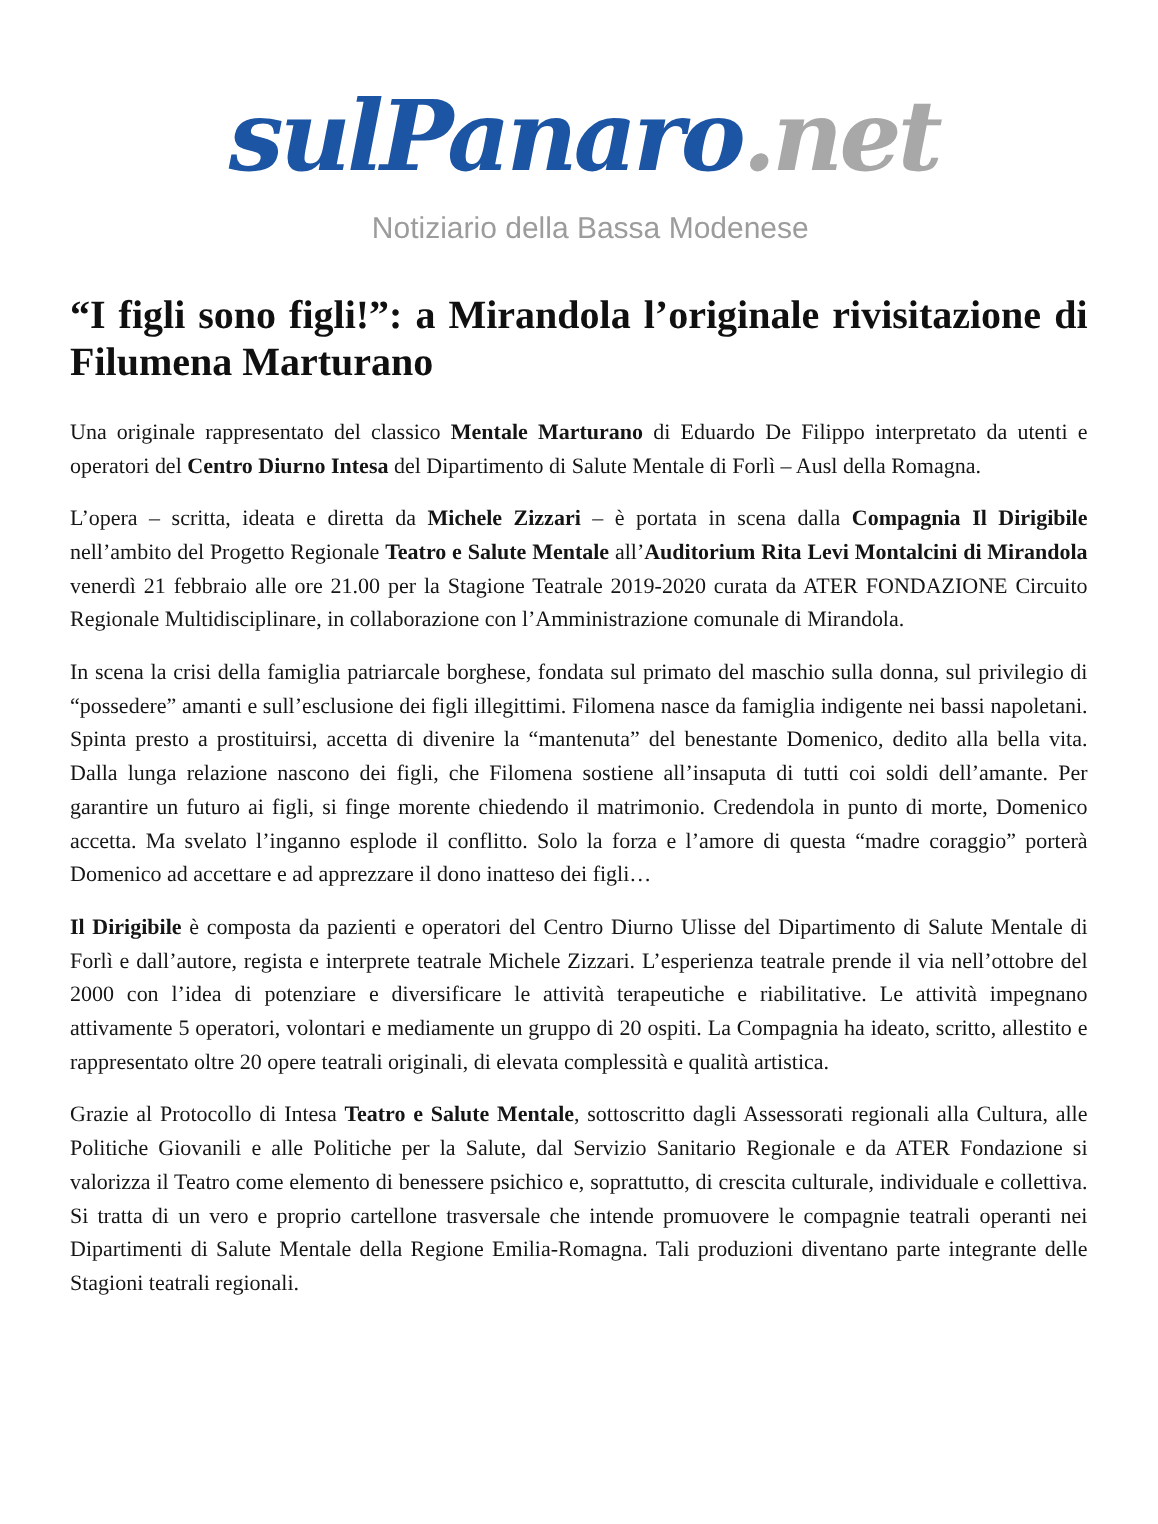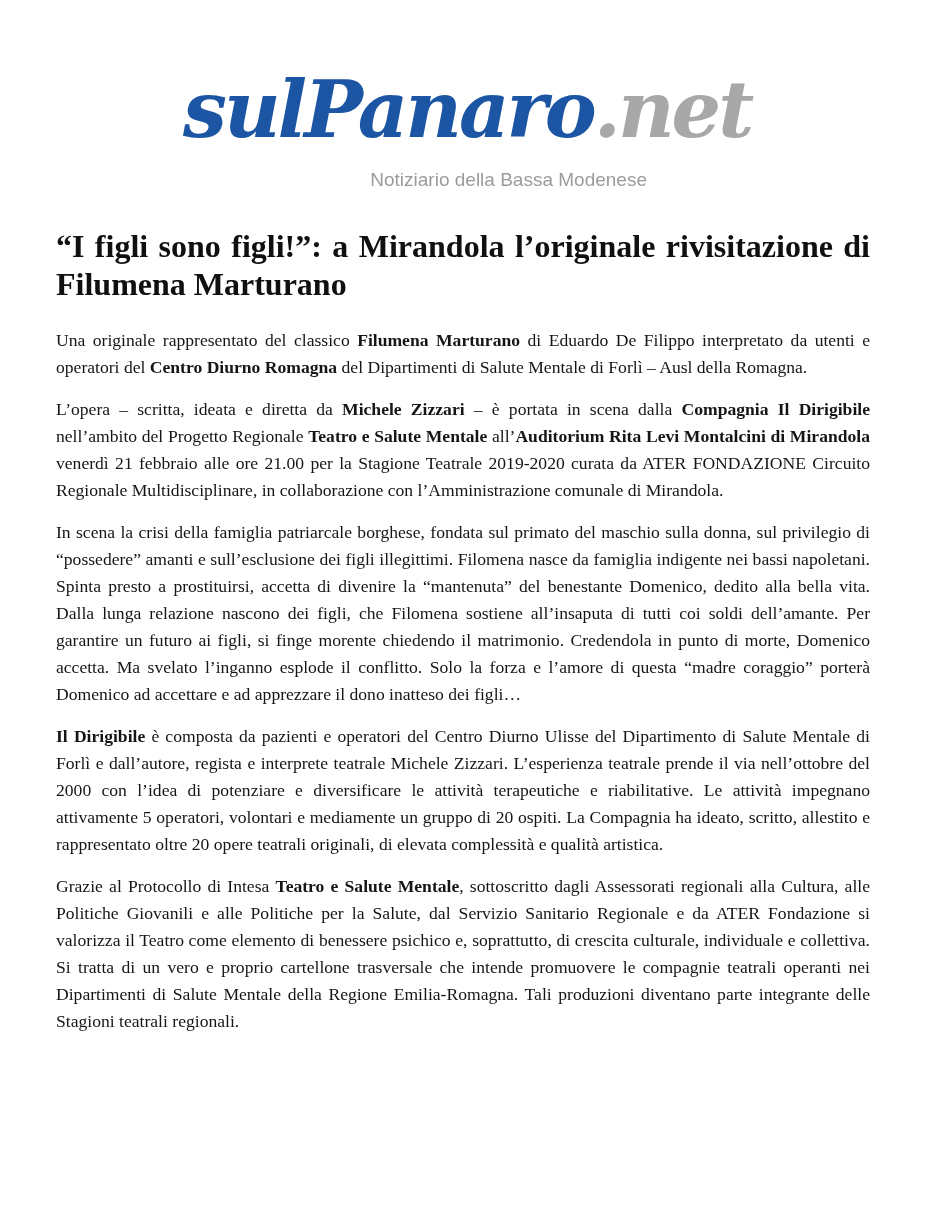--- a/index.html
+++ b/index.html
@@ -32,21 +32,21 @@
     font-size: 78px;
     letter-spacing: -3px;
     white-space: nowrap;
     line-height: 1;
   }
   .brand-main { }
   .brand-suffix { }
   .waves { margin-left: 10px; transform: skewX(-10deg); }
   .tagline {
     font-family: "Liberation Sans", sans-serif;
-    font-size: 19px;
+    font-size: 24px;
     text-align: right;
     padding-right: 96px;
     margin-top: -4px;
     letter-spacing: 0px;
     line-height: 1.1;
   }
 
   
   .article {
     width: 814px;
@@ -88,21 +88,21 @@
           </g>
         </svg>
       </div>
       <div class="tagline" style="color: rgb(156, 156, 156);">Notiziario della Bassa Modenese</div>
     </div>
   </header>
 
   <main class="article">
     <h1>“I figli sono figli!”: a Mirandola l’originale rivisitazione di Filumena Marturano</h1>
     <div id="paragraphs">
-        <p><span>Una originale rappresentato del classico </span><span class="b">Filumena Marturano</span><span> di Eduardo De Filippo interpretato da utenti e operatori del </span><span class="b">Centro Diurno Romagna</span><span> del Dipartimenti di Salute Mentale di Forlì – Ausl della Romagna.</span></p>
+        <p><span>Una originale rappresentato del classico </span><span class="b">Mentale Marturano</span><span> di Eduardo De Filippo interpretato da utenti e operatori del </span><span class="b">Centro Diurno Intesa</span><span> del Dipartimento di Salute Mentale di Forlì – Ausl della Romagna.</span></p>
         <p><span>L’opera – scritta, ideata e diretta da </span><span class="b">Michele Zizzari</span><span> – è portata in scena dalla </span><span class="b">Compagnia Il Dirigibile</span><span> nell’ambito del Progetto Regionale </span><span class="b i">Teatro e Salute Mentale</span><span> all’</span><span class="b">Auditorium Rita Levi Montalcini di Mirandola</span><span> venerdì 21 febbraio alle ore 21.00 per la Stagione Teatrale 2019-2020 curata da ATER FONDAZIONE Circuito Regionale Multidisciplinare, in collaborazione con l’Amministrazione comunale di Mirandola.</span></p>
         <p><span>In scena la crisi della famiglia patriarcale borghese, fondata sul primato del maschio sulla donna, sul privilegio di “possedere” amanti e sull’esclusione dei figli illegittimi. Filomena nasce da famiglia indigente nei bassi napoletani. Spinta presto a prostituirsi, accetta di divenire la “mantenuta” del benestante Domenico, dedito alla bella vita. Dalla lunga relazione nascono dei figli, che Filomena sostiene all’insaputa di tutti coi soldi dell’amante. Per garantire un futuro ai figli, si finge morente chiedendo il matrimonio. Credendola in punto di morte, Domenico accetta. Ma svelato l’inganno esplode il conflitto. Solo la forza e l’amore di questa “madre coraggio” porterà Domenico ad accettare e ad apprezzare il dono inatteso dei figli…</span></p>
         <p><span class="b">Il Dirigibile</span><span> è composta da pazienti e operatori del Centro Diurno Ulisse del Dipartimento di Salute Mentale di Forlì e dall’autore, regista e interprete teatrale Michele Zizzari. L’esperienza teatrale prende il via nell’ottobre del 2000 con l’idea di potenziare e diversificare le attività terapeutiche e riabilitative. Le attività impegnano attivamente 5 operatori, volontari e mediamente un gruppo di 20 ospiti. La Compagnia ha ideato, scritto, allestito e rappresentato oltre 20 opere teatrali originali, di elevata complessità e qualità artistica.</span></p>
         <p><span>Grazie al Protocollo di Intesa </span><span class="b i">Teatro e Salute Mentale</span><span>, sottoscritto dagli Assessorati regionali alla Cultura, alle Politiche Giovanili e alle Politiche per la Salute, dal Servizio Sanitario Regionale e da ATER Fondazione si valorizza il Teatro come elemento di benessere psichico e, soprattutto, di crescita culturale, individuale e collettiva. Si tratta di un vero e proprio cartellone trasversale che intende promuovere le compagnie teatrali operanti nei Dipartimenti di Salute Mentale della Regione Emilia-Romagna. Tali produzioni diventano parte integrante delle Stagioni teatrali regionali.</span></p>
       </div>
   </main>
 
 </div>
 
 </body></html>

